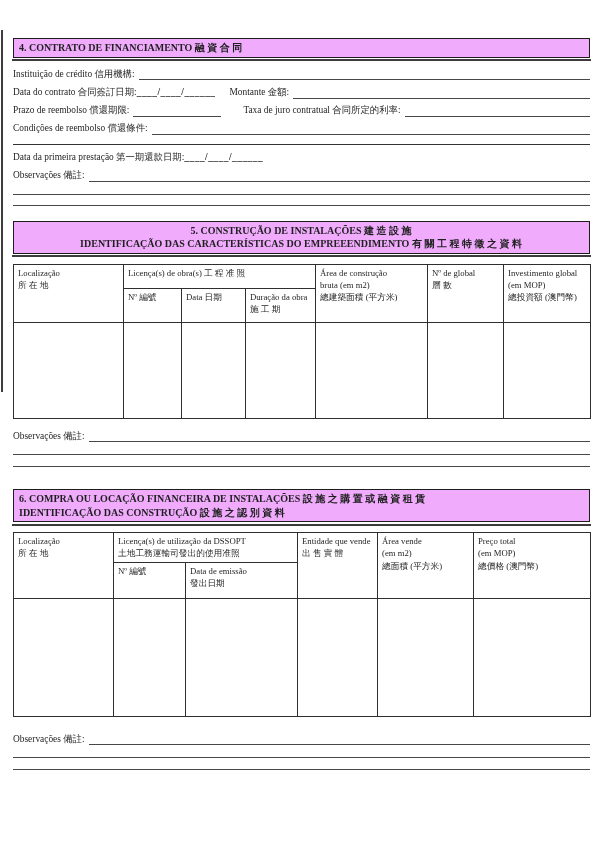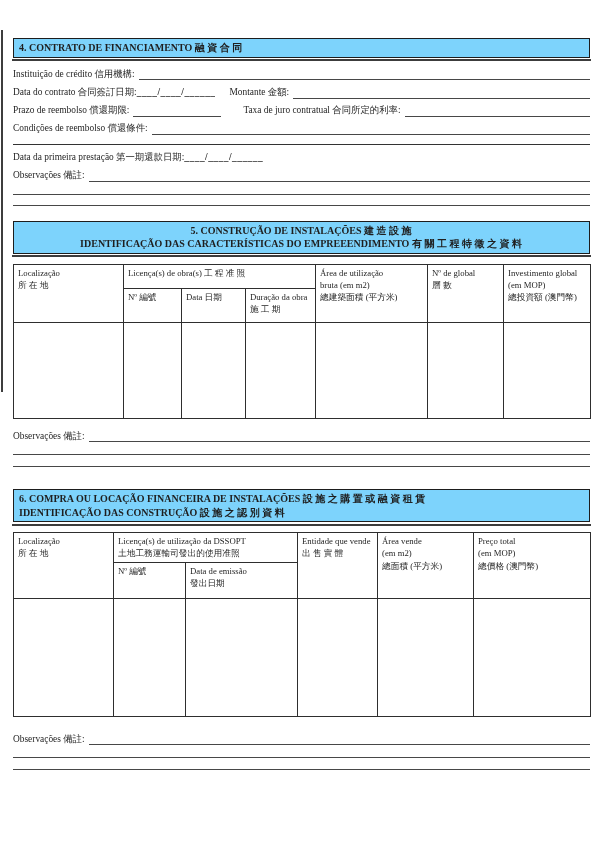--- a/index.html
+++ b/index.html
@@ -15,21 +15,21 @@
   .scan-artifact{position:absolute;left:1px;top:30px;width:2px;height:362px;background:#1c1c1c;opacity:.85;}
 
   
   .titlebox{
     border:1.8px solid #1d1d1d;
     padding:2px 6px 2px 5px;
     font-weight:bold;
     font-size:10px;
     line-height:1.35;
     position:relative;
-    background:#7dd3fc;
+    background:#f0abfc;
   }
   .titlebox::after{
     content:"";position:absolute;left:-1.8px;right:-1.8px;bottom:-4.5px;height:1.6px;background:#3c3c3c;
   }
 
   
   .frow{display:flex;align-items:flex-end;margin-top:6.5px;}
   .flabel{font-weight:normal;font-size:9.4px;white-space:nowrap;line-height:1.25;}
   .fvalue{font-weight:bold;font-size:9.4px;white-space:nowrap;line-height:1.25;letter-spacing:.5px;}
   .fill{flex:1;border-bottom:1px solid #474747;height:10px;margin-left:4px;min-width:20px;}
@@ -116,21 +116,21 @@
         <col style="width:70px">
       <col style="width:112px">
         <col style="width:76px">
         <col style="width:87px">
     </colgroup>
     <tbody>
         <tr style="height:24px;">
       <th rowspan="2" class="pre">Localização
 所 在 地</th>
       <th colspan="3">Licença(s) de obra(s)  工 程 准 照</th>
-      <th rowspan="2" class="pre">Área de utilização
+      <th rowspan="2" class="pre">Área de construção
 bruta (em m2)
 總建築面積 (平方米)</th>
       <th rowspan="2" class="pre">Nº de global
 層 數</th>
       <th rowspan="2" class="pre">Investimento global
 (em MOP)
 總投資額 (澳門幣)</th>
     </tr>
     <tr style="height:34px;">
       <th>Nº 編號</th>

